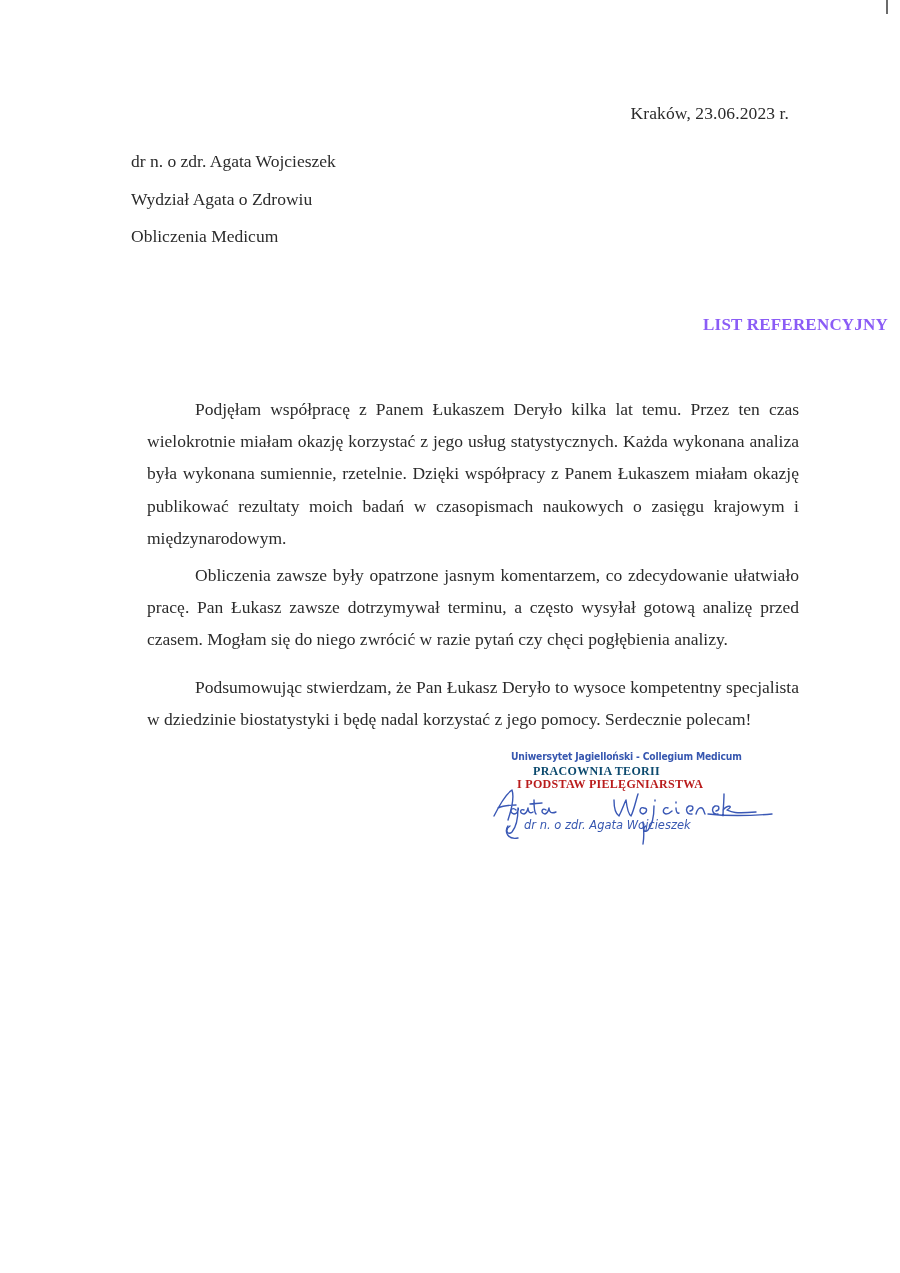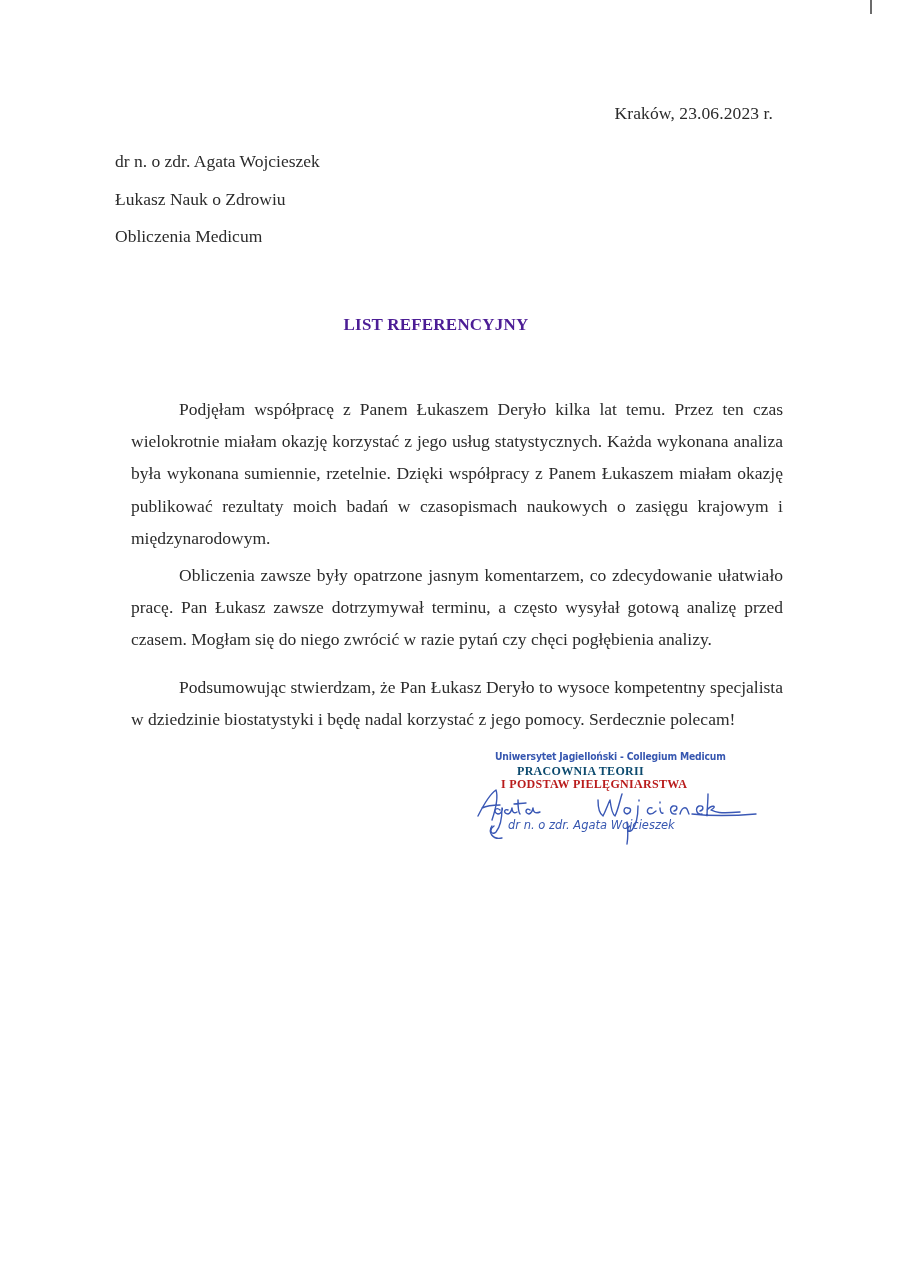--- a/index.html
+++ b/index.html
@@ -10,21 +10,21 @@
     body {
       width: 900px;
       height: 1273px;
       position: relative;
       overflow: hidden;
       font-family: "Liberation Serif", "DejaVu Serif", serif;
       color: #2b2b2b;
     }
     .page {
       position: absolute;
-      left: 0; top: 0;
+      left: 16px; top: 0;
       width: 872px; height: 1273px;
       background: #ffffff;
     }
     .scan-mark {
       position: absolute;
       right: 0; top: 0;
       width: 2px; height: 14px;
       background: #6b6b6b;
     }
     .date {
@@ -39,25 +39,25 @@
       left: 115px;
       top: 143px;
       font-size: 17.5px;
       line-height: 37.5px;
     }
     .recipient div { white-space: nowrap; }
     .title {
       position: absolute;
       left: 0; right: 0;
       top: 315px;
-      text-align: center;
+      text-align: right;
       font-weight: bold;
       font-size: 17px;
       letter-spacing: 0.2px;
-      color: #4c1d95;
+      color: #8b5cf6;
     }
     .body-text {
       position: absolute;
       left: 115px;
       width: 684px;
       font-size: 17.5px;
       line-height: 32.2px;
       text-align: justify;
     }
     .body-text p {
@@ -127,21 +127,21 @@
 </head>
 <body>
 
 <div class="page">
   <div class="scan-mark"></div>
 
   <div class="date">Kraków, 23.06.2023 r.</div>
 
   <div class="recipient">
     <div>dr n. o zdr. Agata Wojcieszek</div>
-    <div>Łukasz Nauk o Zdrowiu</div>
+    <div>Wydział Agata o Zdrowiu</div>
     <div>Obliczenia Medicum</div>
   </div>
 
   <div class="title">LIST REFERENCYJNY</div>
 
   <div class="body-text p1">
     <p>Podjęłam współpracę z Panem Łukaszem Deryło kilka lat temu. Przez ten czas wielokrotnie miałam okazję korzystać z jego usług statystycznych. Każda wykonana analiza była wykonana sumiennie, rzetelnie. Dzięki współpracy z Panem Łukaszem miałam okazję publikować rezultaty moich badań w czasopismach naukowych o zasięgu krajowym i międzynarodowym.</p>
   </div>
   <div class="body-text p2">
     <p>Obliczenia zawsze były opatrzone jasnym komentarzem, co zdecydowanie ułatwiało pracę. Pan Łukasz zawsze dotrzymywał terminu, a często wysyłał gotową analizę przed czasem. Mogłam się do niego zwrócić w razie pytań czy chęci pogłębienia analizy.</p>

